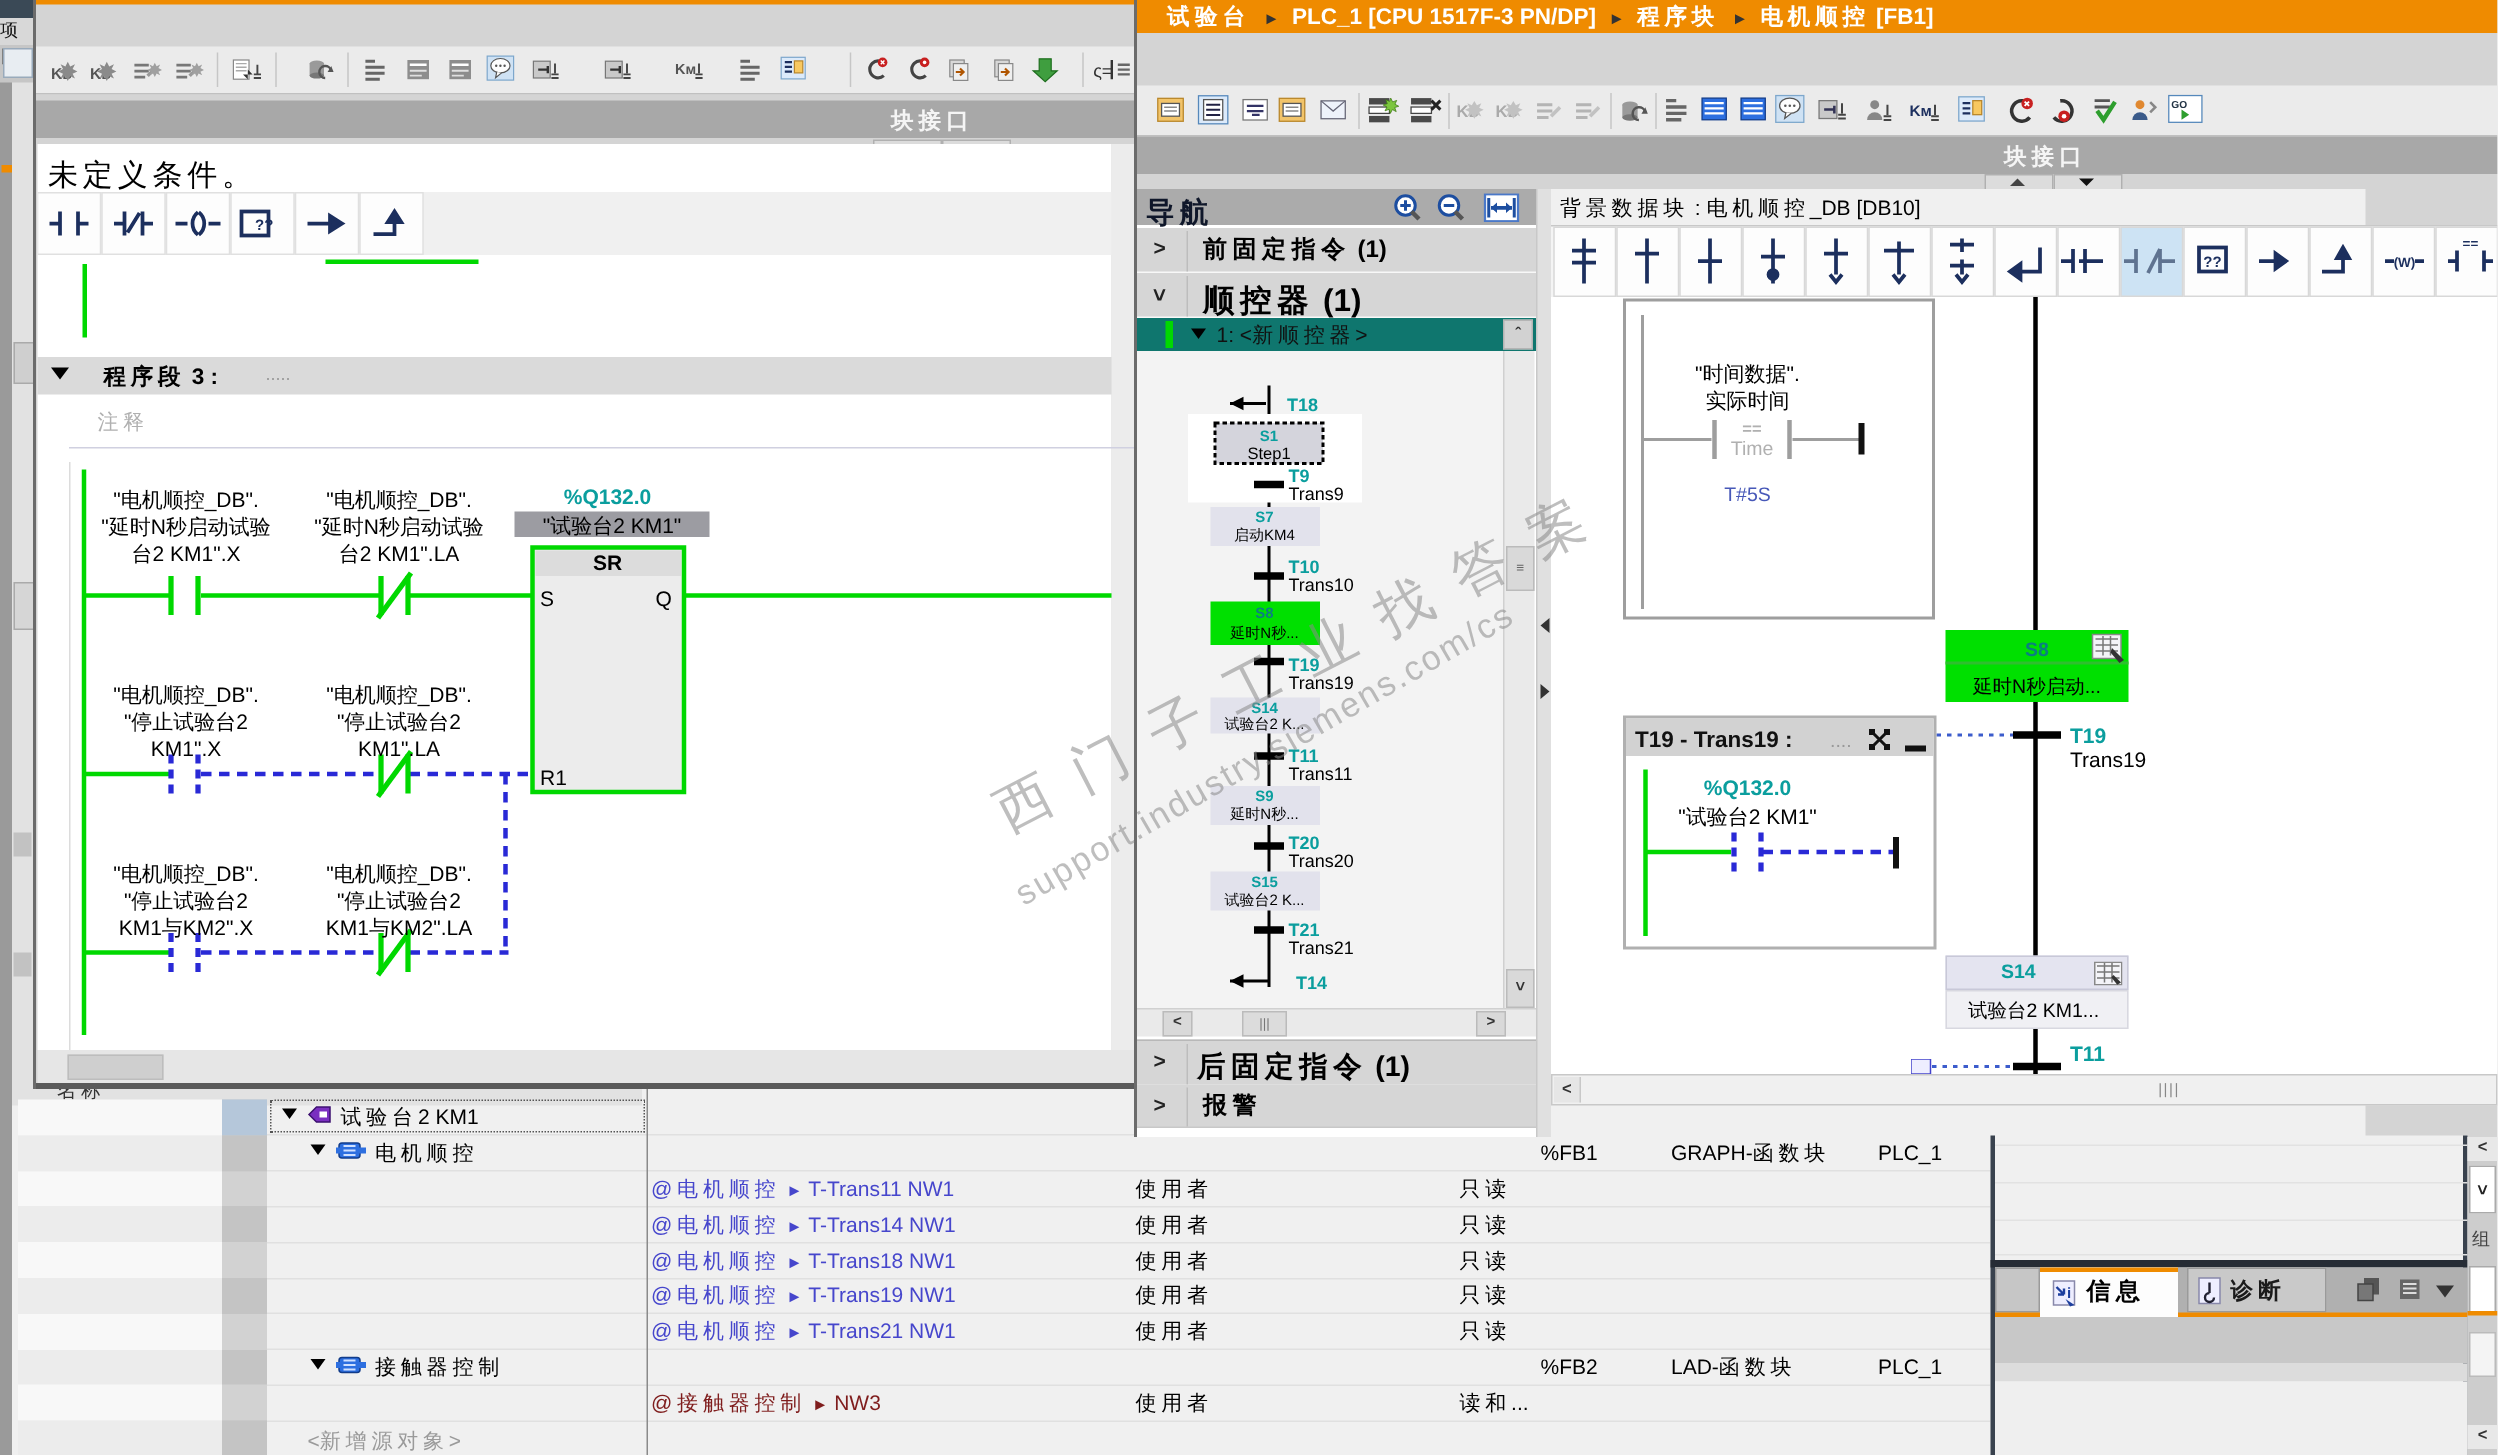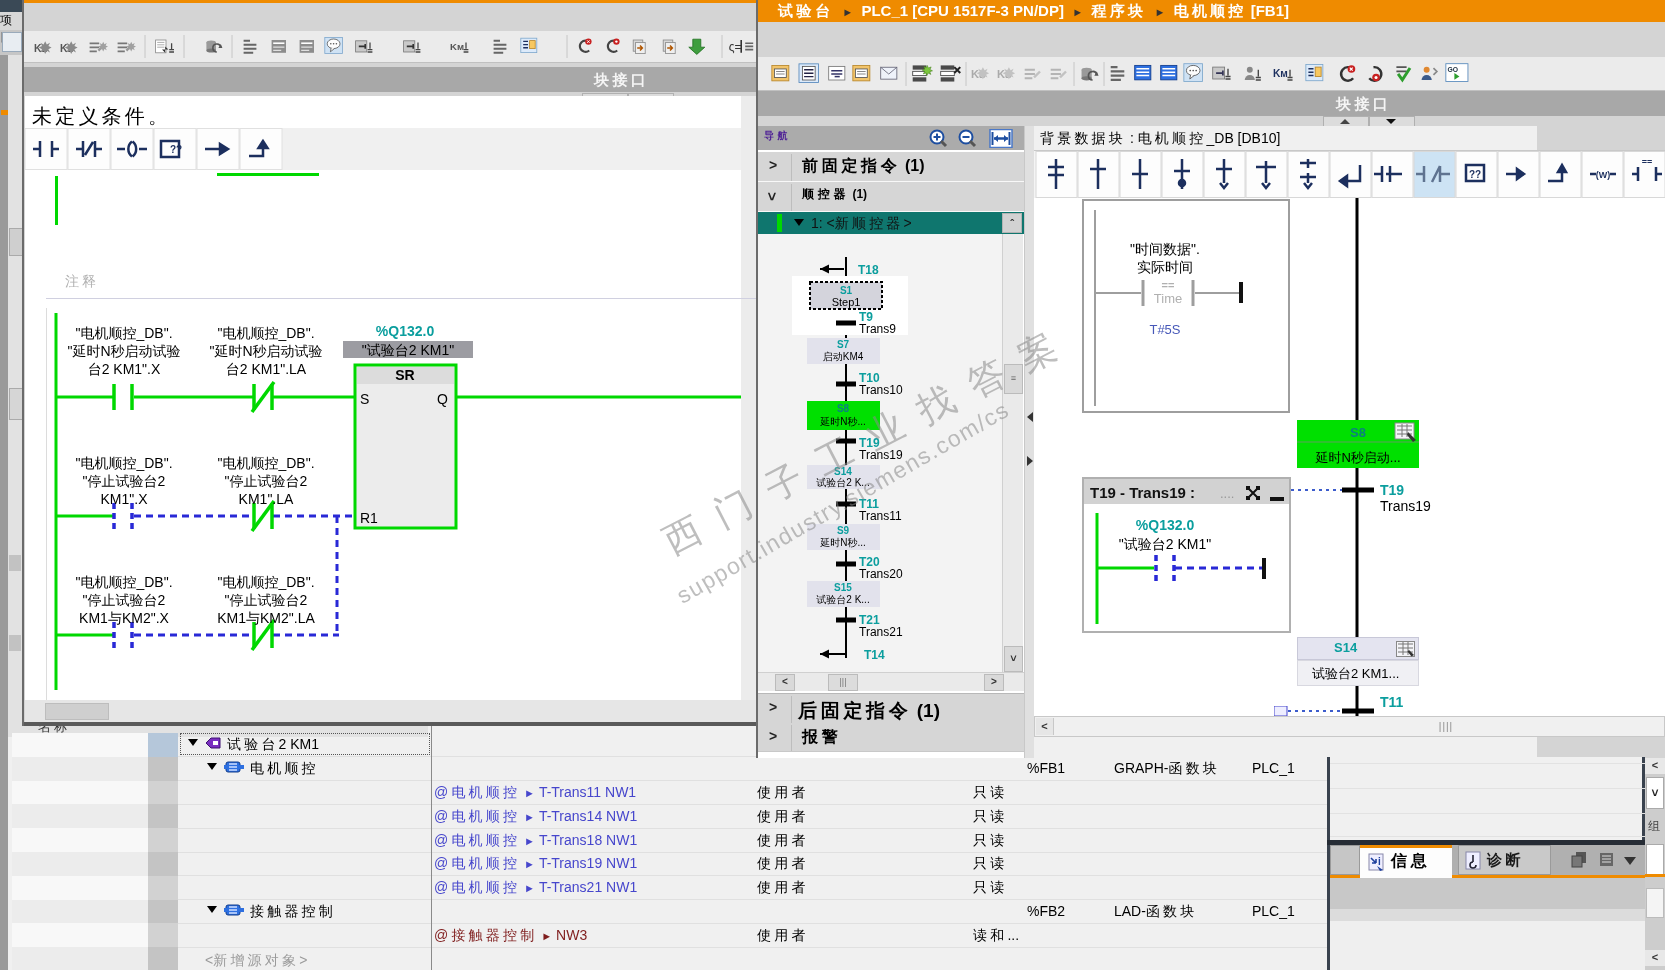--- a/index.html
+++ b/index.html
@@ -175,20 +175,25 @@
             <path d="M203 21 l-8 -5 v10 z" fill="#1c2f5e"></path>
         <path d="M224 28 h14 v-10"></path>
             <path d="M238 13 l-4.5 7 h9 z" fill="#1c2f5e"></path>
       </g>
       <text x="145" y="25" font-size="10" font-weight="bold" fill="#1c2f5e">??</text>
     </svg>
   </div>
   <div class="abs" style="left:193px;top:173px;width:102px;height:3px;background:#00d800;"></div>
   <div class="abs" style="left:31px;top:176px;width:3px;height:49px;background:#00d800;"></div>
 
+  <div class="abs" style="left:1px;top:238px;width:716px;height:25px;background:#dadada;">
+    <div class="abs" style="left:9px;top:7px;width:0;height:0;border-left:6px solid transparent;border-right:6px solid transparent;border-top:8px solid #000;"></div>
+    <div class="abs bold" style="left:44px;top:4px;font-size:15px;color:#000;"><span style="letter-spacing:3.2px;">程序段</span> 3 :</div>
+    <div class="abs" style="left:152px;top:4px;font-size:12px;color:#9a9a9a;">.....</div>
+  </div>
   <div class="abs" style="left:41px;top:273px;font-size:14px;color:#b0b0b0;"><span style="letter-spacing:3px;">注释</span></div>
   <div class="abs" style="left:22px;top:298px;width:710px;height:1px;background:#d0d0e0;"></div>
   <div class="abs" style="left:22px;top:308px;width:1px;height:392px;background:#dcdcdc;"></div>
 
   <div class="abs" style="left:1px;top:300px;" id="ladder">
   <svg width="716" height="400" viewBox="0 0 716 400">
     <g fill="none" stroke="#00d800" stroke-width="3">
       <line x1="31" y1="13" x2="31" y2="390"></line>
       <line x1="31" y1="97" x2="88" y2="97"></line>
       <line x1="109" y1="97" x2="228" y2="97"></line>
@@ -521,21 +526,21 @@
   <div class="abs" style="left:565px;top:116px;width:44px;height:9px;background:#dcdcdc;border:1px solid #b0b0b0;">
         <div class="abs" style="left:16px;top:2px;width:0;height:0;border-left:5px solid transparent;border-right:5px solid transparent;border-bottom:5px solid #444;"></div>
       </div>
   <div class="abs" style="left:611px;top:116px;width:44px;height:9px;background:#dcdcdc;border:1px solid #b0b0b0;">
         <div class="abs" style="left:16px;top:2px;width:0;height:0;border-left:5px solid transparent;border-right:5px solid transparent;border-top:5px solid #111;"></div>
       </div>
 
   <div class="abs" style="left:0;top:126px;width:266px;height:632px;background:#fff;" id="navpanel">
 
     <div class="abs" style="left:0;top:0;width:266px;height:24px;background:#ababab;">
-      <div class="abs bold" style="left:6px;top:3px;font-size:10px;color:#4c1d95;"><span style="letter-spacing:3.5px;">导航</span></div>
+      <div class="abs bold" style="left:6px;top:3px;font-size:19px;color:#0f172a;"><span style="letter-spacing:3.5px;">导航</span></div>
       <svg class="abs" style="left:170px;top:3px;" width="90" height="19" viewBox="0 0 90 19">
         <circle cx="9" cy="8" r="6.5" fill="#fff" stroke="#1d4ea0" stroke-width="2"></circle>
         <line x1="5.5" y1="8" x2="12.5" y2="8" stroke="#1d4ea0" stroke-width="2"></line>
         <line x1="9" y1="4.5" x2="9" y2="11.5" stroke="#1d4ea0" stroke-width="2"></line>
         <line x1="13" y1="12" x2="18" y2="17" stroke="#555" stroke-width="3"></line>
         <circle cx="38" cy="8" r="6.5" fill="#fff" stroke="#1d4ea0" stroke-width="2"></circle>
         <line x1="34.5" y1="8" x2="41.5" y2="8" stroke="#1d4ea0" stroke-width="2"></line>
         <line x1="42" y1="12" x2="47" y2="17" stroke="#555" stroke-width="3"></line>
         <rect x="62" y="0.5" width="22" height="18" fill="#fff" stroke="#4a78c8" stroke-width="1.5"></rect>
         <line x1="66" y1="9.5" x2="80" y2="9.5" stroke="#1d4ea0" stroke-width="2.5"></line>
@@ -546,21 +551,21 @@
     </div>
 
     <div class="abs" style="left:0;top:26px;width:266px;height:29px;background:#d6d6d6;border-bottom:1px solid #f8f8f8;">
       <div class="abs bold" style="left:11px;top:5px;font-size:14px;color:#222;">&gt;</div>
       <div class="abs" style="left:33px;top:2px;width:1px;height:27px;background:#bdbdbd;"></div>
       <div class="abs bold" style="left:44px;top:4px;font-size:16px;color:#000;"><span style="letter-spacing:3.7px;">前固定指令</span> (1)</div>
     </div>
     <div class="abs" style="left:0;top:56px;width:266px;height:29px;background:#d6d6d6;border-bottom:1px solid #f8f8f8;">
       <div class="abs bold" style="left:10px;top:6px;font-size:15px;color:#222;transform:rotate(90deg);">&gt;</div>
       <div class="abs" style="left:33px;top:2px;width:1px;height:27px;background:#bdbdbd;"></div>
-      <div class="abs bold" style="left:44px;top:4px;font-size:12px;color:#000;"><span style="letter-spacing:3.7px;">顺控器</span> (1)</div>
+      <div class="abs bold" style="left:44px;top:4px;font-size:21px;color:#000;"><span style="letter-spacing:3.7px;">顺控器</span> (1)</div>
     </div>
     <div class="abs" style="left:0;top:86px;width:266px;height:22px;background:#0f766e;">
       <div class="abs" style="left:19px;top:2px;width:5px;height:18px;background:#00d800;"></div>
       <div class="abs" style="left:36px;top:7px;width:0;height:0;border-left:5px solid transparent;border-right:5px solid transparent;border-top:7px solid #000;"></div>
       <div class="abs" style="left:53px;top:3px;font-size:14px;color:#111;">1: &lt;<span style="letter-spacing:3.2px;">新顺控器</span>&gt;</div>
       <div class="abs" style="left:244px;top:1px;width:20px;height:20px;background:#d2d2d2;border:1px solid #b4b4b4;box-sizing:border-box;color:#333;font-size:11px;text-align:center;line-height:18px;font-weight:bold;">ˆ</div>
     </div>
 
     <div class="abs" style="left:0;top:108px;width:244px;height:438px;background:#f3f3f3;">
       <svg width="244" height="438" viewBox="0 0 244 438">
@@ -648,21 +653,21 @@
       <div class="abs" style="left:33px;top:2px;width:1px;height:26px;background:#bdbdbd;"></div>
       <div class="abs bold" style="left:44px;top:4px;font-size:16px;color:#000;"><span style="letter-spacing:3.7px;">报警</span></div>
     </div>
   </div>
 
   <div class="abs" style="left:266px;top:126px;width:10px;height:632px;background:#e0e0e0;border-left:1px solid #c8c8c8;">
     <div class="abs" style="left:2px;top:286px;width:0;height:0;border-top:5px solid transparent;border-bottom:5px solid transparent;border-right:6px solid #333;"></div>
     <div class="abs" style="left:2px;top:330px;width:0;height:0;border-top:5px solid transparent;border-bottom:5px solid transparent;border-left:6px solid #333;"></div>
   </div>
 
-  <div class="abs" style="left:276px;top:126px;width:503px;height:632px;background:#f0f0f0;" id="gcanvas">
+  <div class="abs" style="left:276px;top:126px;width:503px;height:632px;background:#f0f0f0;padding-left:40px;" id="gcanvas">
     <div class="abs" style="left:6px;top:4px;font-size:14px;color:#000;"><span style="letter-spacing:3.2px;">背景数据块</span> : <span style="letter-spacing:3.2px;">电机顺控</span>_DB [DB10]</div>
 
     <div class="abs" style="left:0;top:24px;width:631px;height:48px;background:#f4f4f4;border-top:1px solid #c8c8c8;" id="gtoolbar">
       <svg width="631" height="48" viewBox="0 0 631 48">
         <g stroke="#d8d8d8" fill="#fdfdfd">
           <rect x="2" y="0.5" width="41" height="46"></rect>
               <rect x="44" y="0.5" width="41" height="46"></rect>
               <rect x="86" y="0.5" width="41" height="46"></rect>
               <rect x="128" y="0.5" width="41" height="46"></rect>
               <rect x="170" y="0.5" width="41" height="46"></rect>

